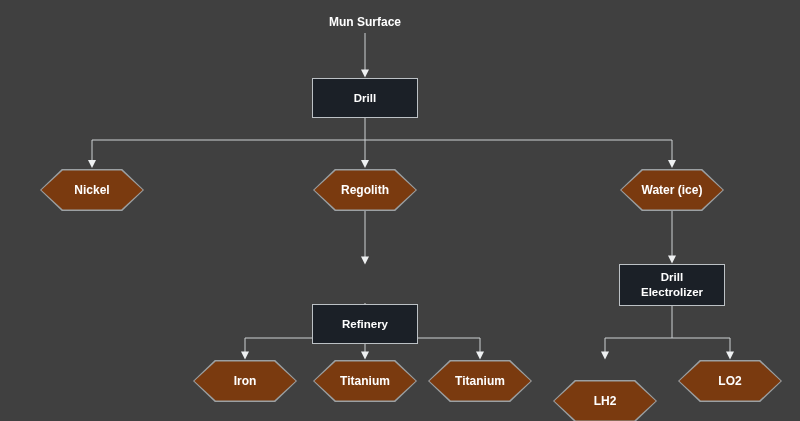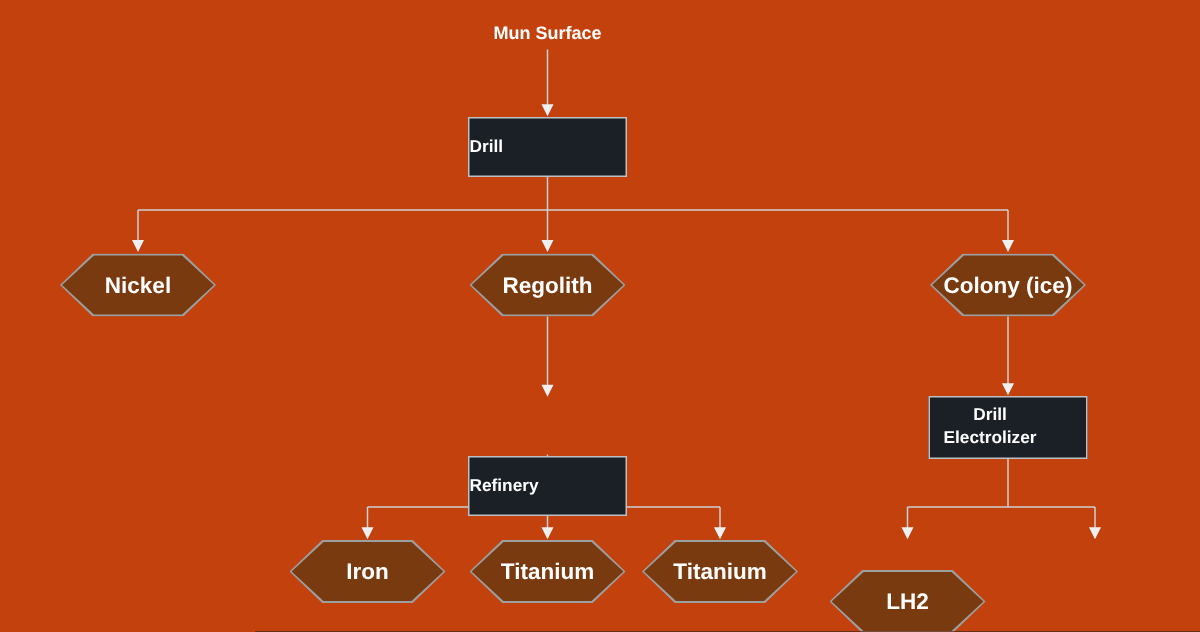--- a/index.html
+++ b/index.html
@@ -1,20 +1,20 @@
 <!DOCTYPE html>
 <html><head>
 <meta charset="utf-8">
 <style>
   html, body { margin: 0; padding: 0; background: #212224; }
   #stage {
     position: relative;
     width: 800px;
     height: 421px;
-    background: #c2410c;
+    background: #404040;
     overflow: hidden;
     font-family: "Liberation Sans", "DejaVu Sans", sans-serif;
   }
   #connectors {
     position: absolute;
     left: 0; top: 0;
     width: 800px; height: 421px;
     pointer-events: none;
   }
   .edge-line { stroke: #cdd1d3; stroke-width: 1; fill: none; }
@@ -31,20 +31,21 @@
   }
   #n-mun { left: 300px; top: 15px; }
 
   .process {
     position: absolute;
     width: 104px;
     background: #1b2027;
     border: 1px solid #bcc1c5;
     display: flex;
     align-items: center;
+    justify-content: center;
     color: #ffffff;
     font-size: 11.5px;
     font-weight: 600;
     text-align: center;
     line-height: 1.3;
   }
   .process .lbl { max-width: 80px; }
   #n-drill    { left: 312px; top: 78px;  height: 38px; }
   #n-refinery { left: 312px; top: 265px; height: 38px; margin-top: 39px; }
   #n-colony   { left: 619px; top: 264px; height: 40px; }
@@ -60,21 +61,21 @@
     position: absolute;
     left: 1.4px; top: 1.4px; right: 1.4px; bottom: 1.4px;
     background: #7a3a0f;
     clip-path: polygon(0% 50%, 21% 0%, 79% 0%, 100% 50%, 79% 100%, 21% 100%);
     display: flex;
     align-items: center;
     justify-content: center;
   }
   .hex .lbl {
     color: #ffffff;
-    font-size: 15px;
+    font-size: 12px;
     font-weight: 600;
     text-align: center;
   }
   #n-nickel    { left: 40px;  top: 169px; }
   #n-regolith  { left: 313px; top: 169px; }
   #n-water     { left: 620px; top: 169px; }
   #n-iron      { left: 193px; top: 360px; }
   #n-aluminium { left: 313px; top: 360px; }
   #n-titanium  { left: 428px; top: 360px; }
   #n-lh2       { left: 553px; top: 380px; }
@@ -128,21 +129,21 @@
       <span class="lbl">Nickel</span>
     </div>
   </div>
   <div class="hex" id="n-regolith">
     <div class="hex-fill">
       <span class="lbl">Regolith</span>
     </div>
   </div>
   <div class="hex" id="n-water">
     <div class="hex-fill">
-      <span class="lbl">Colony (ice)</span>
+      <span class="lbl">Water (ice)</span>
     </div>
   </div>
   <div class="hex" id="n-iron">
     <div class="hex-fill">
       <span class="lbl">Iron</span>
     </div>
   </div>
   <div class="hex" id="n-aluminium">
     <div class="hex-fill">
       <span class="lbl">Titanium</span>
@@ -151,14 +152,19 @@
   <div class="hex" id="n-titanium">
     <div class="hex-fill">
       <span class="lbl">Titanium</span>
     </div>
   </div>
   <div class="hex" id="n-lh2">
     <div class="hex-fill">
       <span class="lbl">LH2</span>
     </div>
   </div>
+  <div class="hex" id="n-lo2">
+    <div class="hex-fill">
+      <span class="lbl">LO2</span>
+    </div>
+  </div>
 
 </div>
 
 </body></html>

